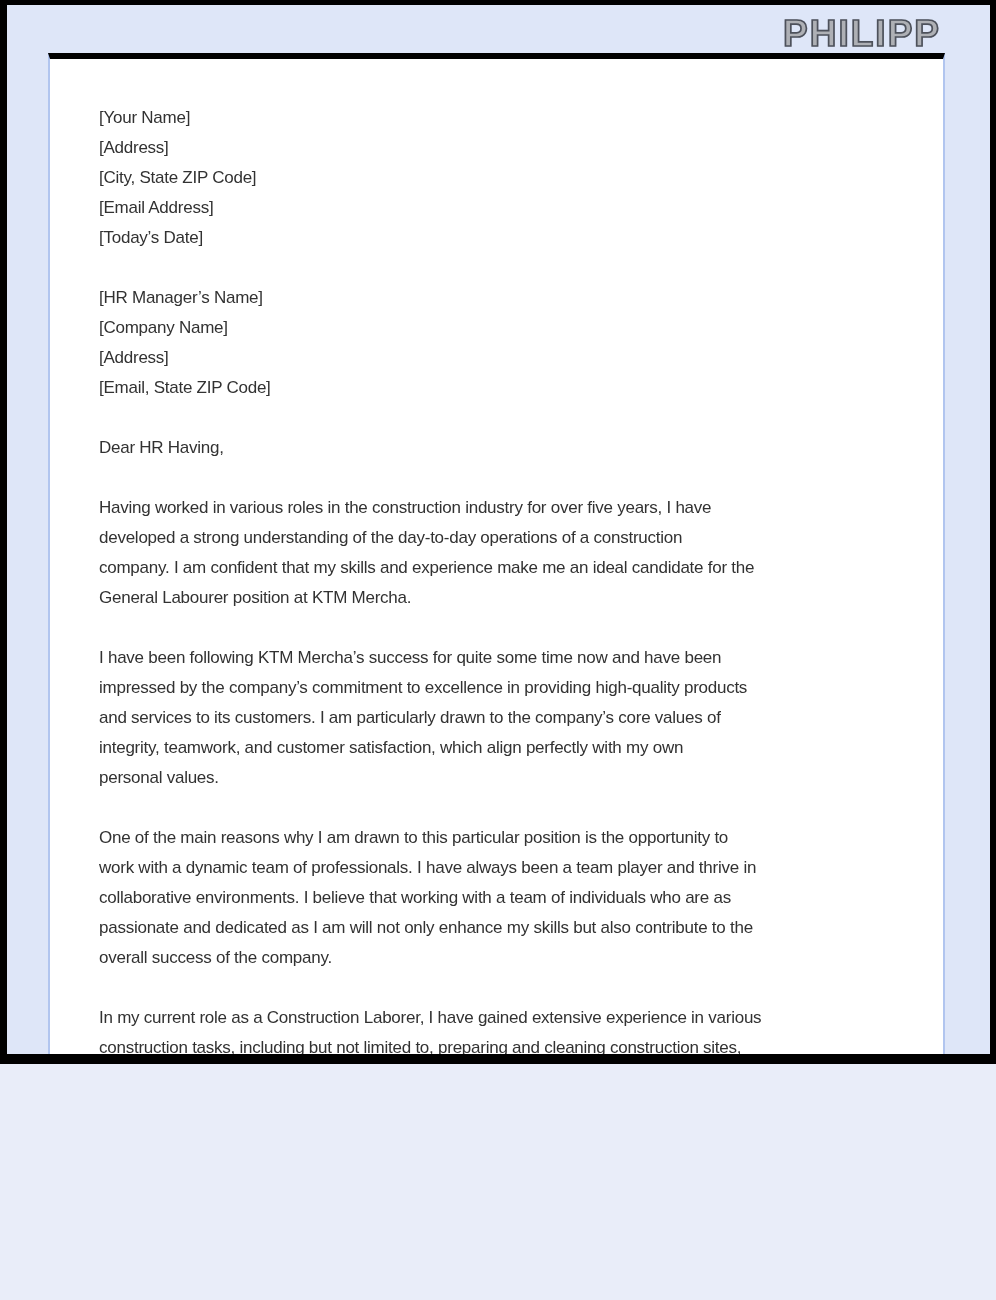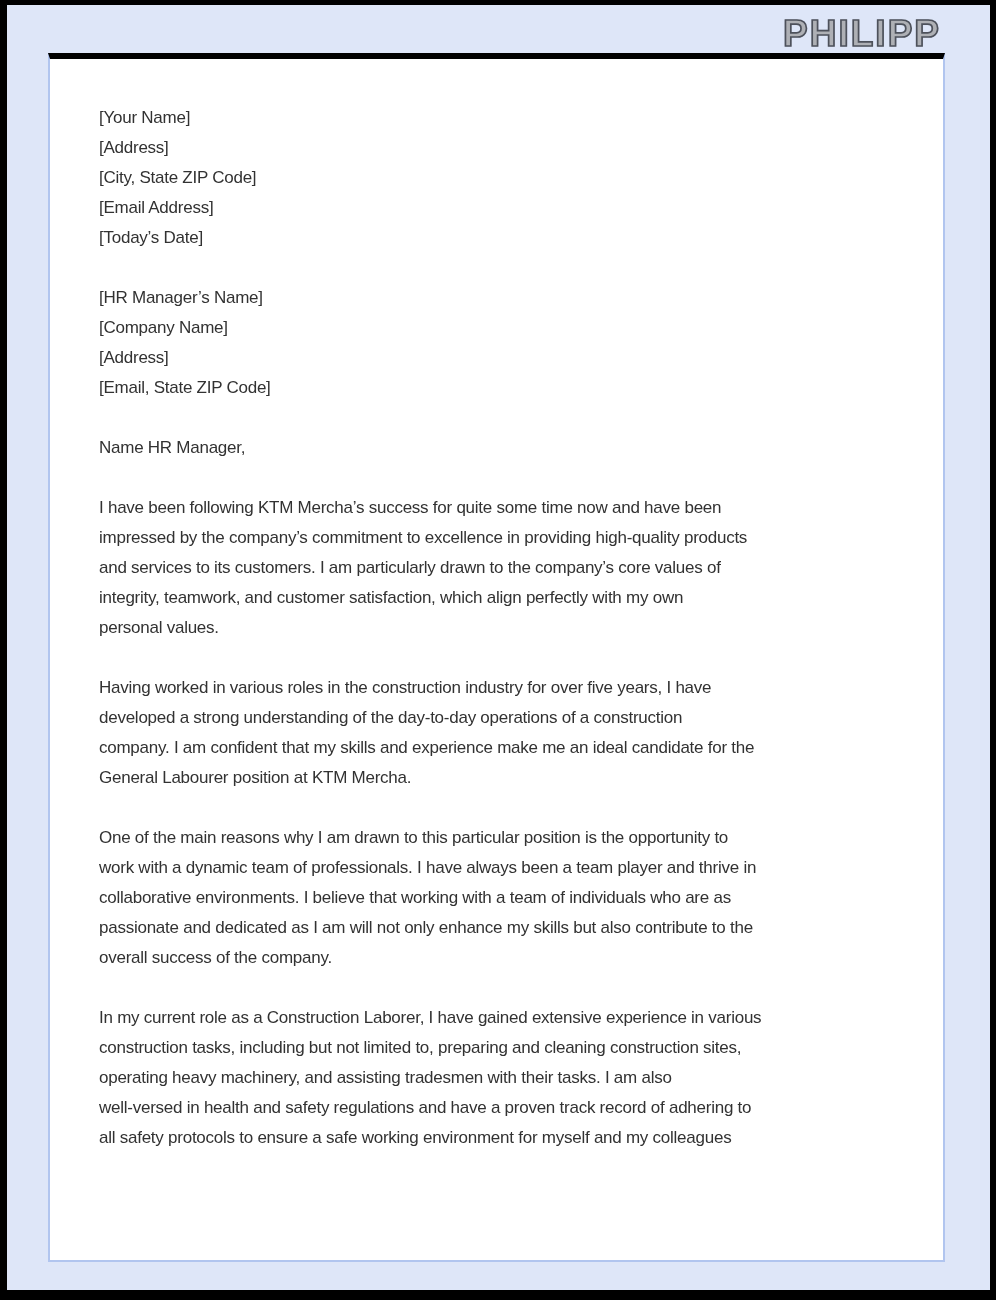--- a/index.html
+++ b/index.html
@@ -3,21 +3,21 @@
 <meta charset="utf-8">
 <style>
   html, body {
     margin: 0;
     padding: 0;
     background: #e9edf9;
   }
   .screen {
     position: relative;
     width: 996px;
-    height: 1300px;
+    height: 1064px;
     box-sizing: border-box;
     background: #dee6f8;
     border: solid #000000;
     border-width: 5px 6px 10px 7px;
     overflow: hidden;
     font-family: "Liberation Sans", "DejaVu Sans", sans-serif;
   }
   
   .brand {
     position: absolute;
@@ -86,33 +86,33 @@
 [Address]
 [City, State ZIP Code]
 [Email Address]
 [Today’s Date]</p>
 
       <p class="block">[HR Manager’s Name]
 [Company Name]
 [Address]
 [Email, State ZIP Code]</p>
 
-      <p class="block">Name HR Manager,</p>
+      <p class="block">Dear HR Having,</p>
 
+
+      <p class="block">Having worked in various roles in the construction industry for over five years, I have
+developed a strong understanding of the day-to-day operations of a construction
+company. I am confident that my skills and experience make me an ideal candidate for the
+General Labourer position at KTM Mercha.</p>
 
       <p class="block">I have been following KTM Mercha’s success for quite some time now and have been
 impressed by the company’s commitment to excellence in providing high-quality products
 and services to its customers. I am particularly drawn to the company’s core values of
 integrity, teamwork, and customer satisfaction, which align perfectly with my own
 personal values.</p>
-
-      <p class="block">Having worked in various roles in the construction industry for over five years, I have
-developed a strong understanding of the day-to-day operations of a construction
-company. I am confident that my skills and experience make me an ideal candidate for the
-General Labourer position at KTM Mercha.</p>
 
       <p class="block">One of the main reasons why I am drawn to this particular position is the opportunity to
 work with a dynamic team of professionals. I have always been a team player and thrive in
 collaborative environments. I believe that working with a team of individuals who are as
 passionate and dedicated as I am will not only enhance my skills but also contribute to the
 overall success of the company.</p>
 
       <p class="block">In my current role as a Construction Laborer, I have gained extensive experience in various
 construction tasks, including but not limited to, preparing and cleaning construction sites,
 operating heavy machinery, and assisting tradesmen with their tasks. I am also

